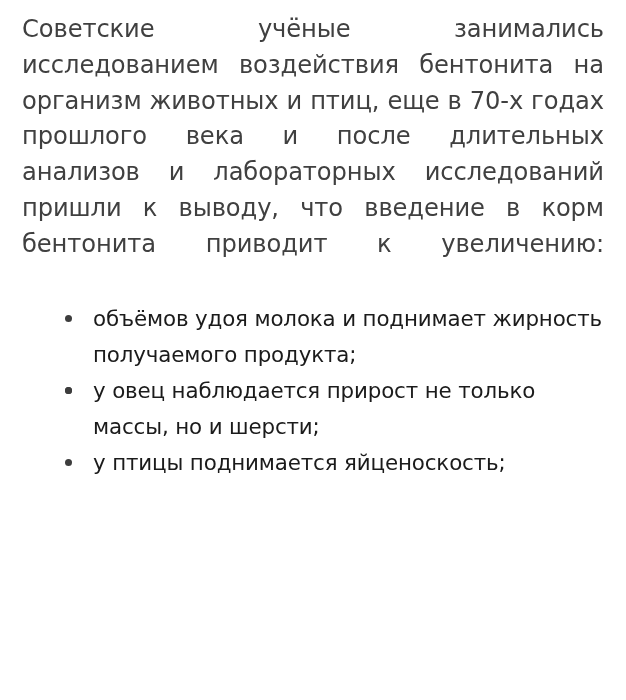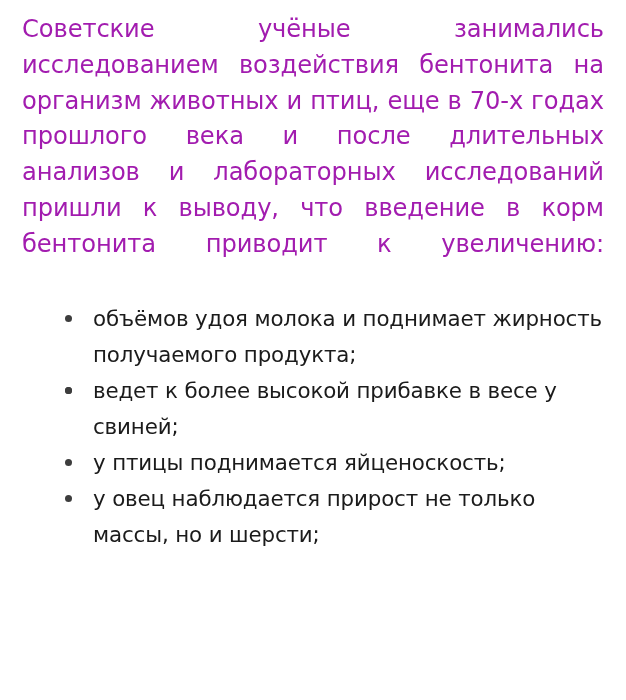--- a/index.html
+++ b/index.html
@@ -23,21 +23,21 @@
     background: #ffffff;
     box-sizing: border-box;
   }
 
   
   .intro {
     position: absolute;
     left: 22px;
     top: 12px;
     width: 582px;
-    color: #a21caf;
+    color: #404040;
     font-size: 24.2px;
     line-height: 35.8px;
     text-align: justify;
     text-justify: inter-word;
     letter-spacing: -0.1px;
     word-spacing: 0px;
     margin: 0;
   }
   
   .intro::after {
@@ -89,25 +89,21 @@
   <ul class="benefits">
     <li class="benefit-item">
       <span class="benefit-bullet"></span>
       <span class="benefit-text">объёмов удоя молока и поднимает жирность получаемого продукта;</span>
     </li>
     <li class="benefit-item">
       <span class="benefit-bullet"></span>
     </li>
     <li class="benefit-item">
       <span class="benefit-bullet"></span>
-      <span class="benefit-text">ведет к более высокой прибавке в весе у свиней;</span>
+      <span class="benefit-text">у овец наблюдается прирост не только массы, но и шерсти;</span>
     </li>
     <li class="benefit-item">
       <span class="benefit-bullet"></span>
       <span class="benefit-text">у птицы поднимается яйценоскость;</span>
-    </li>
-    <li class="benefit-item">
-      <span class="benefit-bullet"></span>
-      <span class="benefit-text">у овец наблюдается прирост не только массы, но и шерсти;</span>
     </li>
   </ul>
 
 </div>
 
 </body></html>

